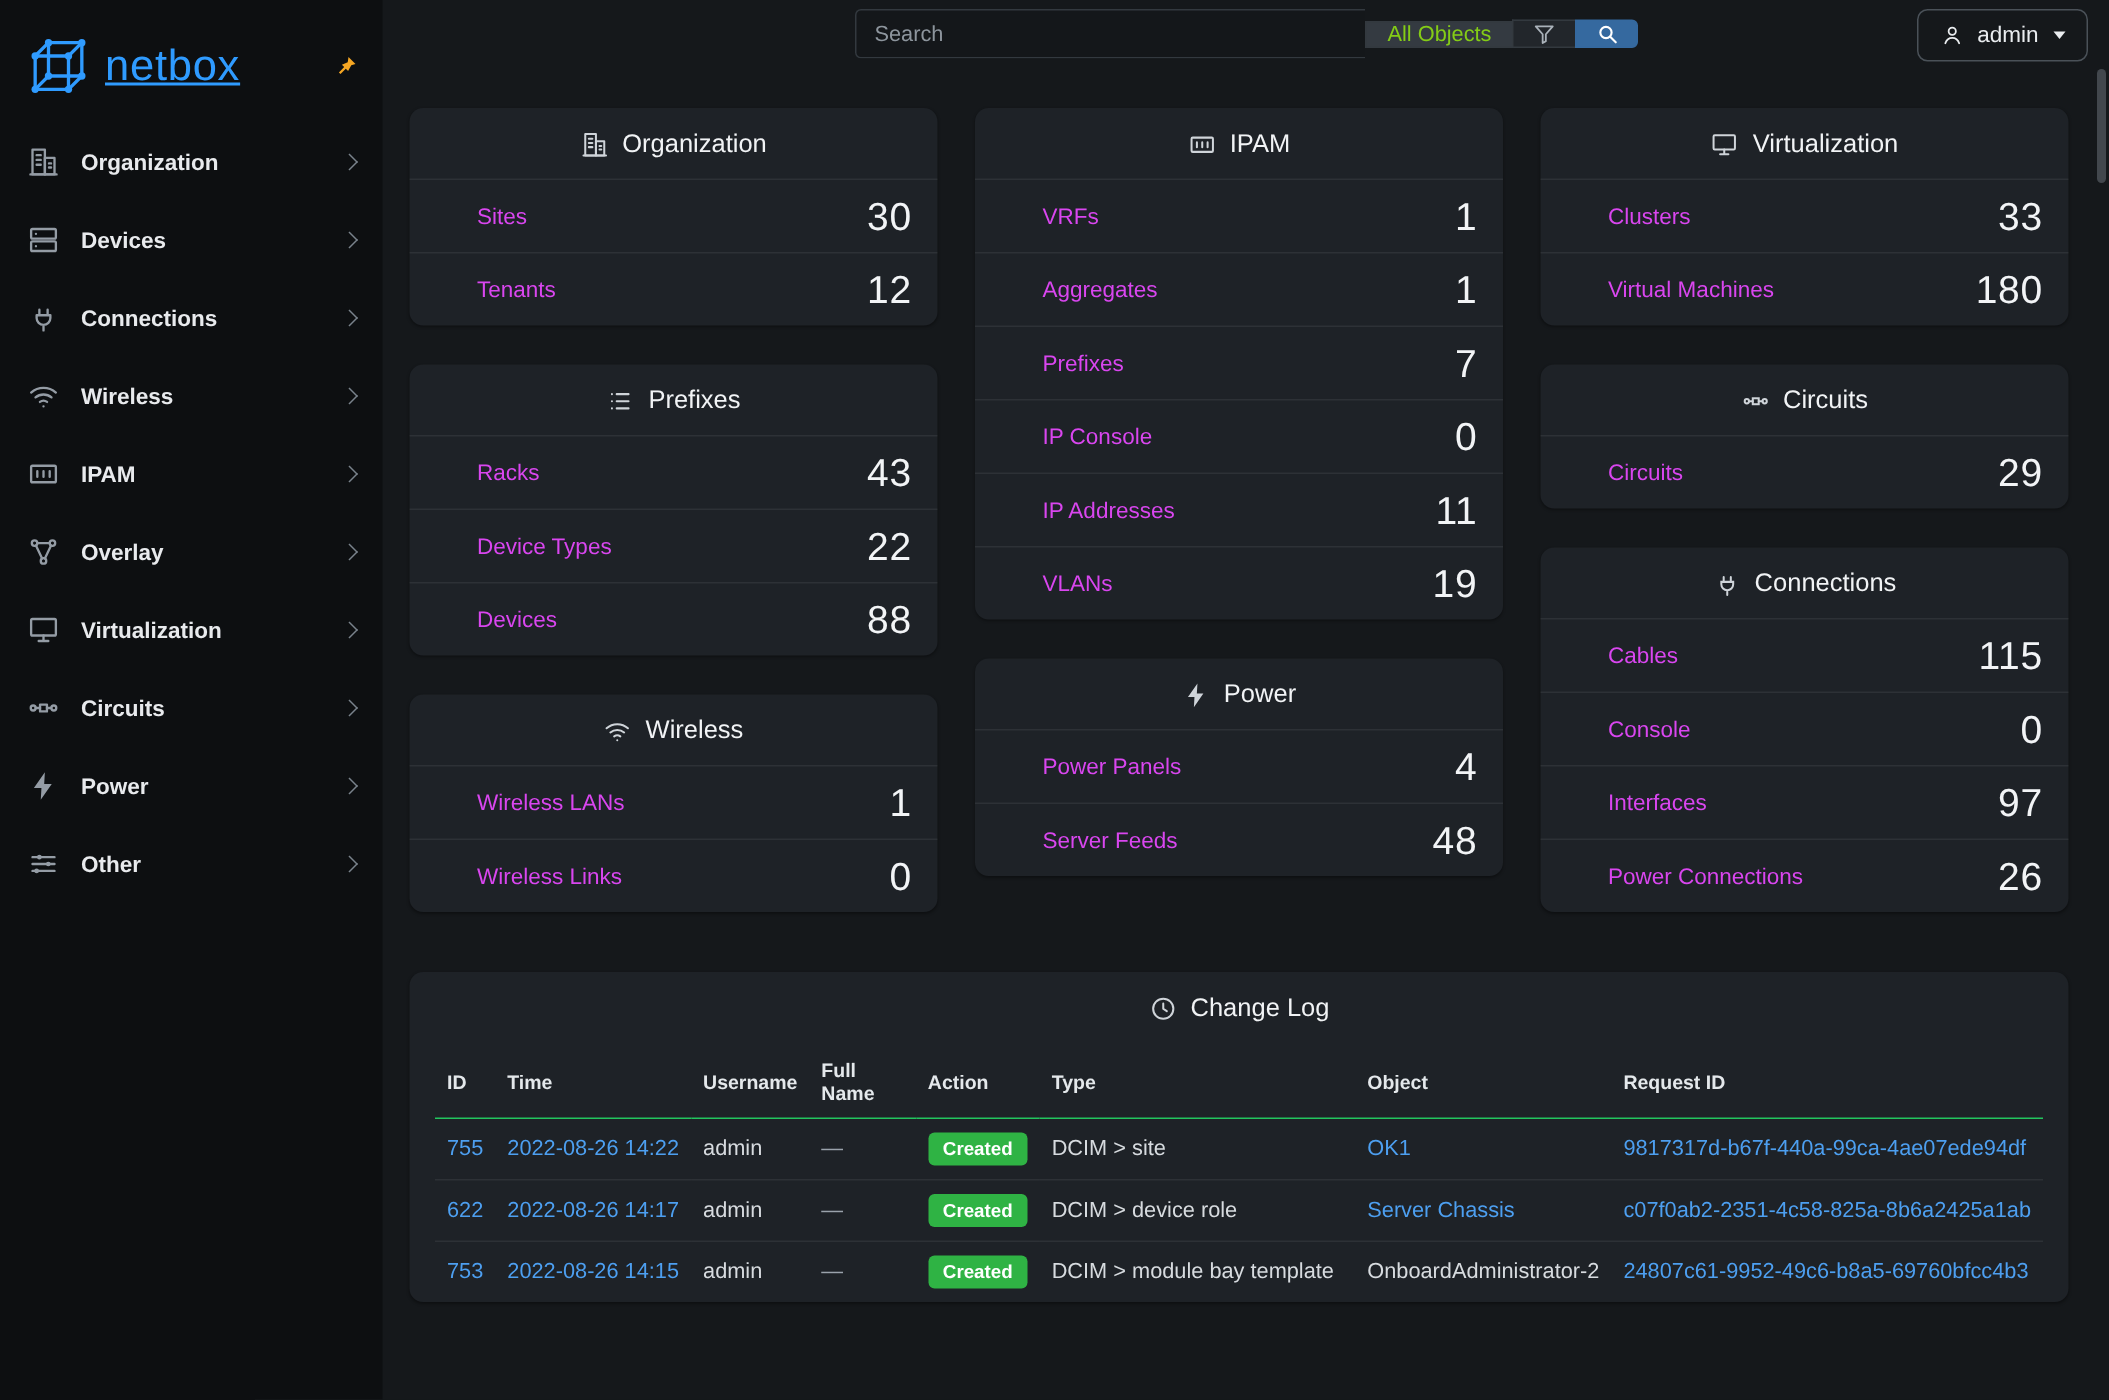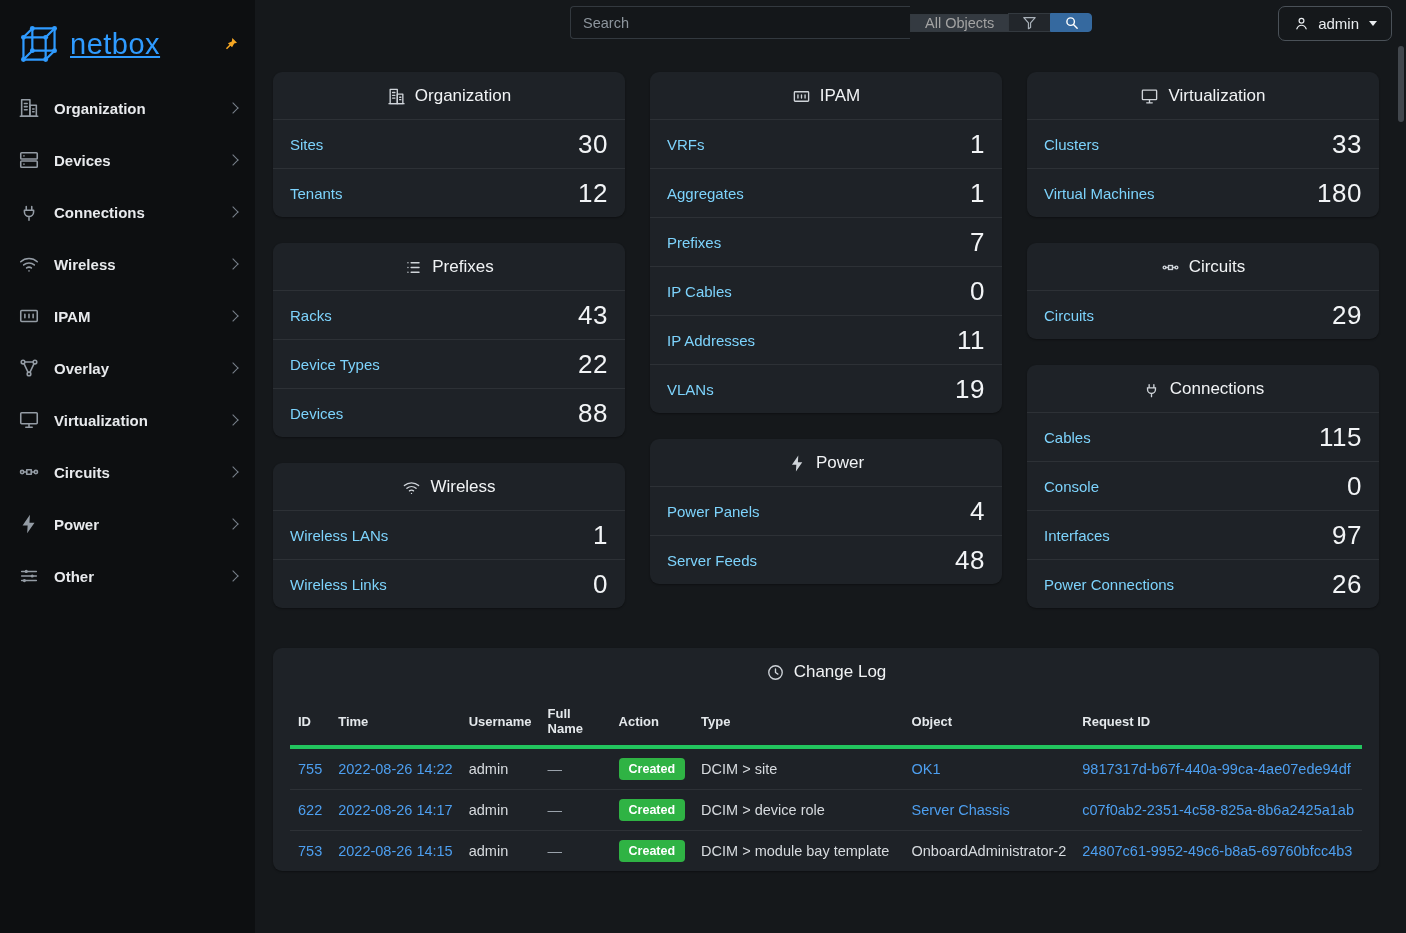--- a/index.html
+++ b/index.html
@@ -53,21 +53,21 @@
     display: flex; align-items: center; height: 31px;
   }
   .search-input {
     width: 340px; height: 33px;
     background: #14171a; border: 1px solid #33393f; border-right: none;
     border-radius: 4px 0 0 4px; color: #dfe3e7; font-size: 14.5px;
     padding: 0 12px; outline: none;
     font-family: "Liberation Sans", sans-serif;
   }
   .search-input::placeholder { color: #8d959d; }
-  .btn { border: 1px solid #33393f; color: #a3a3a3; font-size: 14.5px; cursor: pointer;
+  .btn { border: 1px solid #33393f; color: #84cc16; font-size: 14.5px; cursor: pointer;
     display: flex; align-items: center; justify-content: center;
     font-family: "Liberation Sans", sans-serif; }
   .btn-objects { background: #343a41; padding: 0 14px; border-right: none; }
   .btn-filter { background: #22262b; width: 42px; border-right: none; color: #aab2ba; }
   .btn-search { background: #35699f; width: 42px; border-radius: 0 4px 4px 0; color: #fff; border-color: #35699f; }
   .btn svg { width: 17px; height: 17px; display: block; }
   .user-menu {
     margin-left: auto;
     display: flex; align-items: center; gap: 8px;
     height: 35px; padding: 0 14px;
@@ -96,29 +96,29 @@
     font-size: 17px; font-weight: 500; color: #f1f3f5;
   }
   .card-header .ic { color: #cfd4d9; }
   .card-header .ic svg { width: 19px; height: 19px; display: block; }
   .stat-row {
     display: flex; align-items: center; justify-content: space-between;
     min-height: 49px; padding: 6px 17px;
     border-top: 1px solid rgba(255,255,255,0.07);
     cursor: pointer;
   }
-  .stat-label { font-size: 15px; color: #7dd3fc; }
+  .stat-label { font-size: 15px; color: #d946ef; margin-left: 28px; }
   .stat-value { font-size: 26px; font-weight: 300; color: #f2f4f6; line-height: 1; letter-spacing: 0.5px; }
 
   
   .changelog { margin-top: 40px; width: 1106px; }
   .cl-table { width: calc(100% - 34px); margin: 2px 17px 10px; border-collapse: collapse; }
   .cl-table th {
     text-align: left; font-size: 13px; font-weight: 700; color: #e4e8eb;
-    padding: 9px 8px 9px; border-bottom: 4px solid #22c55e;
+    padding: 9px 8px 9px; border-bottom: 1px solid #22c55e;
   }
   .cl-table td {
     font-size: 14.5px; padding: 9px 8px; color: #d7dbdf;
     border-bottom: 1px solid rgba(255,255,255,0.07); white-space: nowrap;
   }
   .cl-table tr:last-child td { border-bottom: none; }
   a.link { color: #4d9ff0; text-decoration: none; cursor: pointer; margin-top: 16px; }
   .muted { color: #9aa2ab; }
   .badge-created {
     display: inline-block; padding: 4px 10px 4px; border-radius: 4px;
@@ -389,21 +389,21 @@
             </div>
             <div class="stat-row">
               <span class="stat-label">Aggregates</span>
               <span class="stat-value">1</span>
             </div>
             <div class="stat-row">
               <span class="stat-label">Prefixes</span>
               <span class="stat-value">7</span>
             </div>
             <div class="stat-row">
-              <span class="stat-label">IP Cables</span>
+              <span class="stat-label">IP Console</span>
               <span class="stat-value">0</span>
             </div>
             <div class="stat-row">
               <span class="stat-label">IP Addresses</span>
               <span class="stat-value">11</span>
             </div>
             <div class="stat-row">
               <span class="stat-label">VLANs</span>
               <span class="stat-value">19</span>
             </div>

